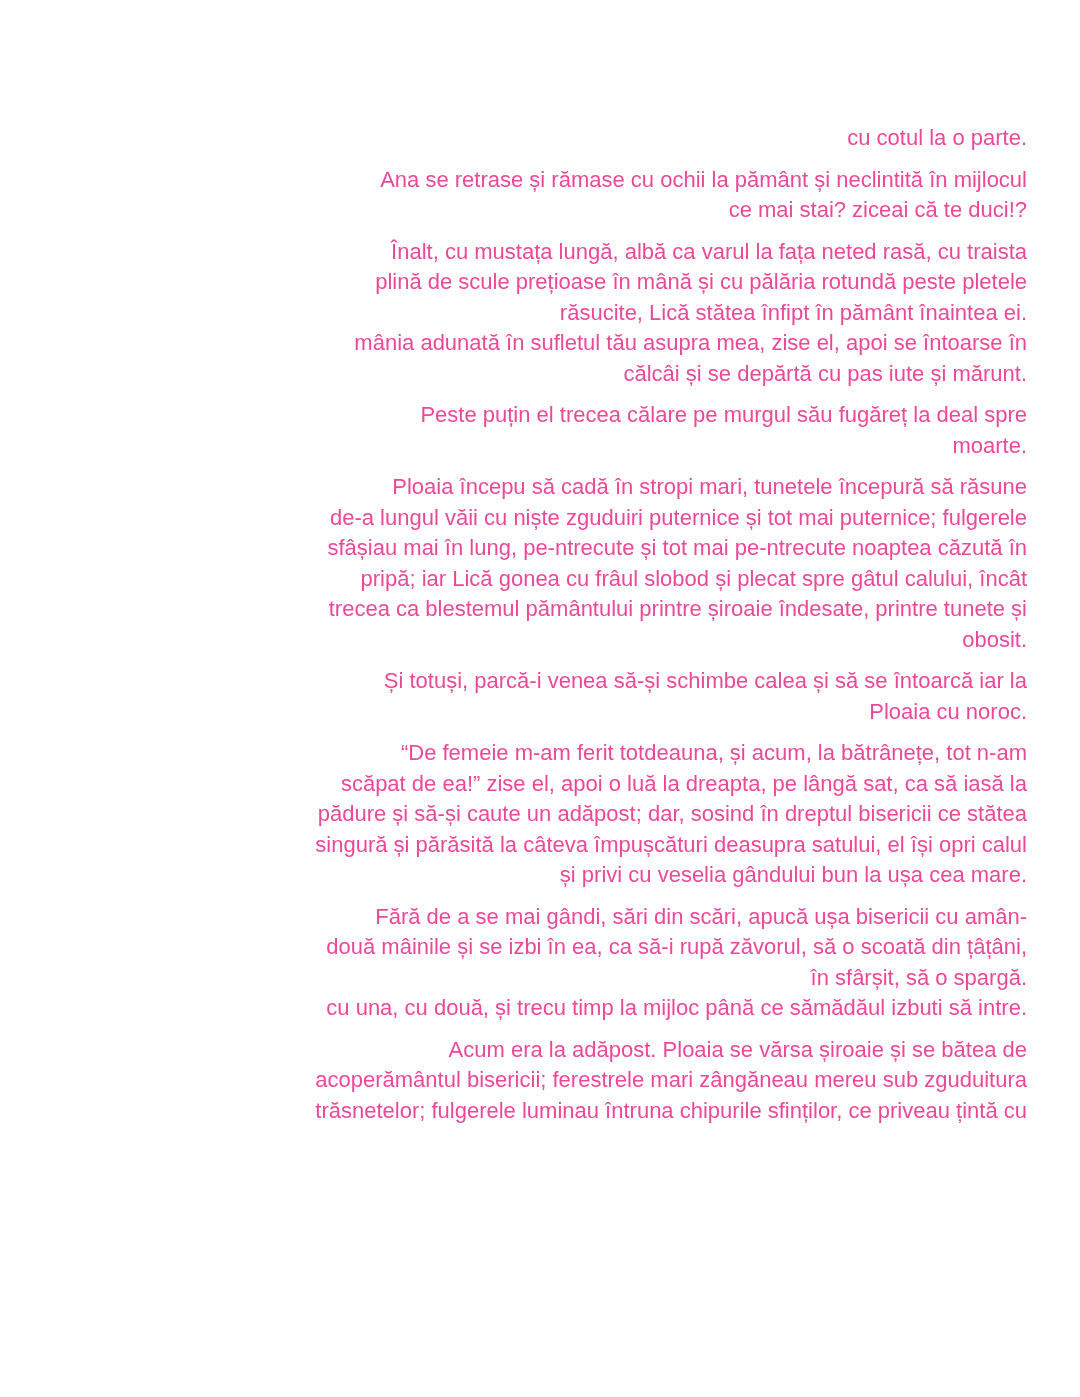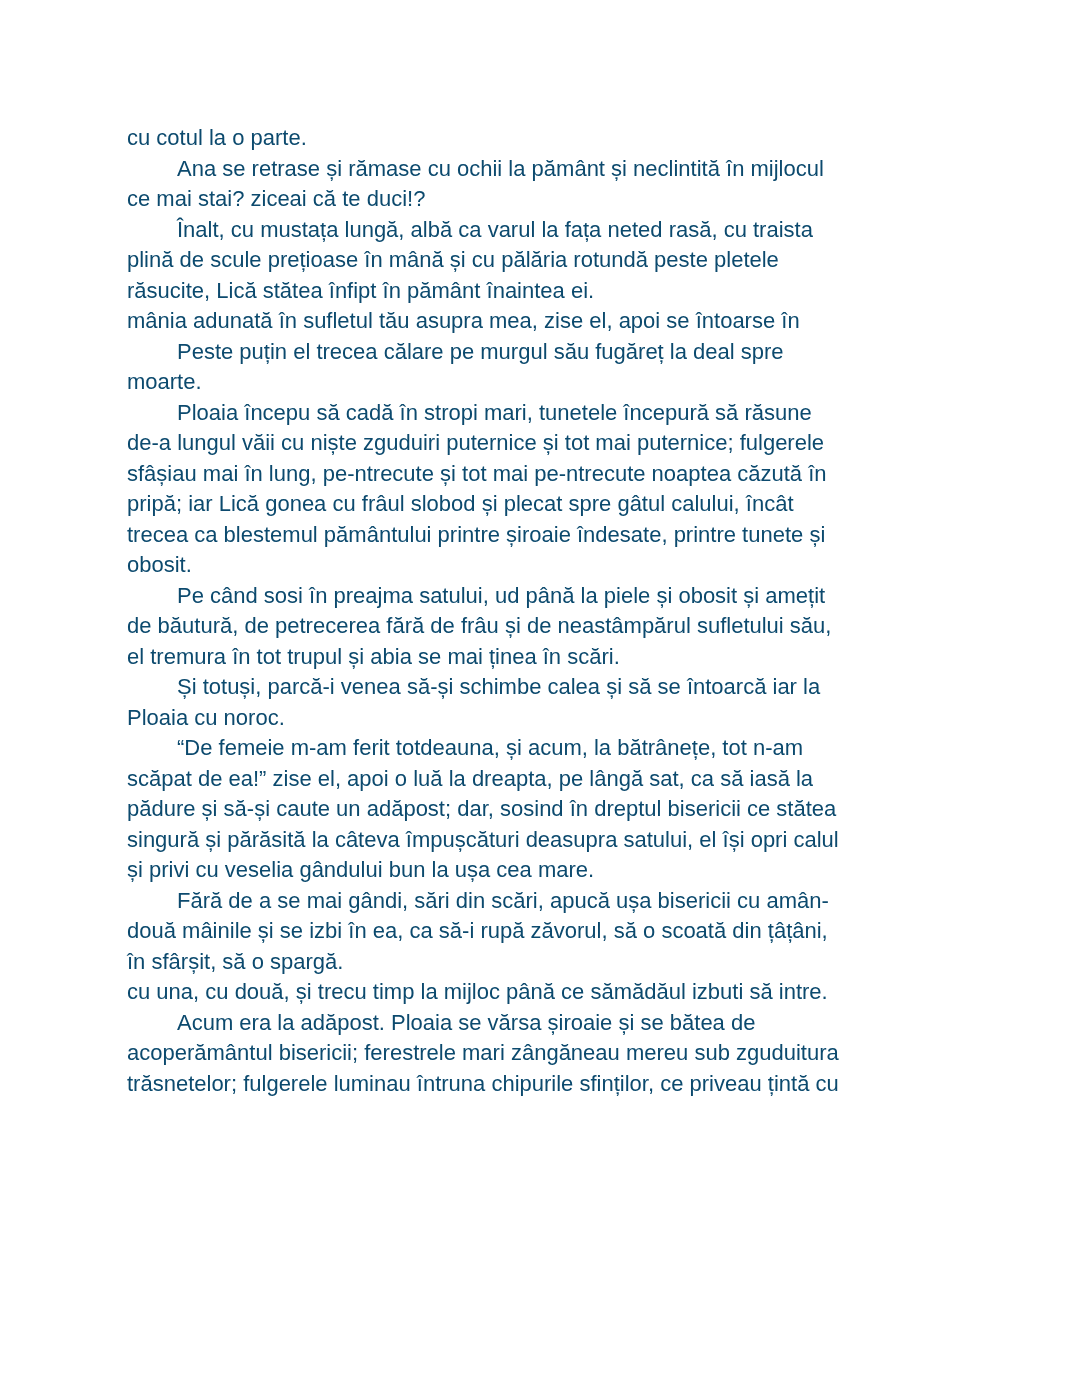--- a/index.html
+++ b/index.html
@@ -34,58 +34,55 @@
   .para {
     margin: 0;
     padding: 0;
   }
   .line {
     white-space: pre;
     height: 30.5px;
   }
   .line.indent {
     padding-left: 50px;
+    margin-top: 11px;
   }
 </style>
 </head>
 <body>
 
 <div class="page">
-  <div class="textblock" style="color: #0c4a6e;">
+  <div class="textblock" style="color: #ec4899; text-align: right;">
       <div class="para">
         <div class="line">cu cotul la o parte.</div>
       </div>
       <div class="para">
         <div class="line indent">Ana se retrase și rămase cu ochii la pământ și neclintită în mijlocul</div>
         <div class="line">ce mai stai? ziceai că te duci!?</div>
       </div>
       <div class="para">
         <div class="line indent">Înalt, cu mustața lungă, albă ca varul la fața neted rasă, cu traista</div>
         <div class="line">plină de scule prețioase în mână și cu pălăria rotundă peste pletele</div>
         <div class="line">răsucite, Lică stătea înfipt în pământ înaintea ei.</div>
       </div>
       <div class="para">
         <div class="line">mânia adunată în sufletul tău asupra mea, zise el, apoi se întoarse în</div>
+        <div class="line">călcâi și se depărtă cu pas iute și mărunt.</div>
       </div>
       <div class="para">
         <div class="line indent">Peste puțin el trecea călare pe murgul său fugăreț la deal spre</div>
         <div class="line">moarte.</div>
       </div>
       <div class="para">
         <div class="line indent">Ploaia începu să cadă în stropi mari, tunetele începură să răsune</div>
         <div class="line">de-a lungul văii cu niște zguduiri puternice și tot mai puternice; fulgerele</div>
         <div class="line">sfâșiau mai în lung, pe-ntrecute și tot mai pe-ntrecute noaptea căzută în</div>
         <div class="line">pripă; iar Lică gonea cu frâul slobod și plecat spre gâtul calului, încât</div>
         <div class="line">trecea ca blestemul pământului printre șiroaie îndesate, printre tunete și</div>
         <div class="line">obosit.</div>
-      </div>
-      <div class="para">
-        <div class="line indent">Pe când sosi în preajma satului, ud până la piele și obosit și amețit</div>
-        <div class="line">de băutură, de petrecerea fără de frâu și de neastâmpărul sufletului său,</div>
-        <div class="line">el tremura în tot trupul și abia se mai ținea în scări.</div>
       </div>
       <div class="para">
         <div class="line indent">Și totuși, parcă-i venea să-și schimbe calea și să se întoarcă iar la</div>
         <div class="line">Ploaia cu noroc.</div>
       </div>
       <div class="para">
         <div class="line indent">“De femeie m-am ferit totdeauna, și acum, la bătrânețe, tot n-am</div>
         <div class="line">scăpat de ea!” zise el, apoi o luă la dreapta, pe lângă sat, ca să iasă la</div>
         <div class="line">pădure și să-și caute un adăpost; dar, sosind în dreptul bisericii ce stătea</div>
         <div class="line">singură și părăsită la câteva împușcături deasupra satului, el își opri calul</div>

